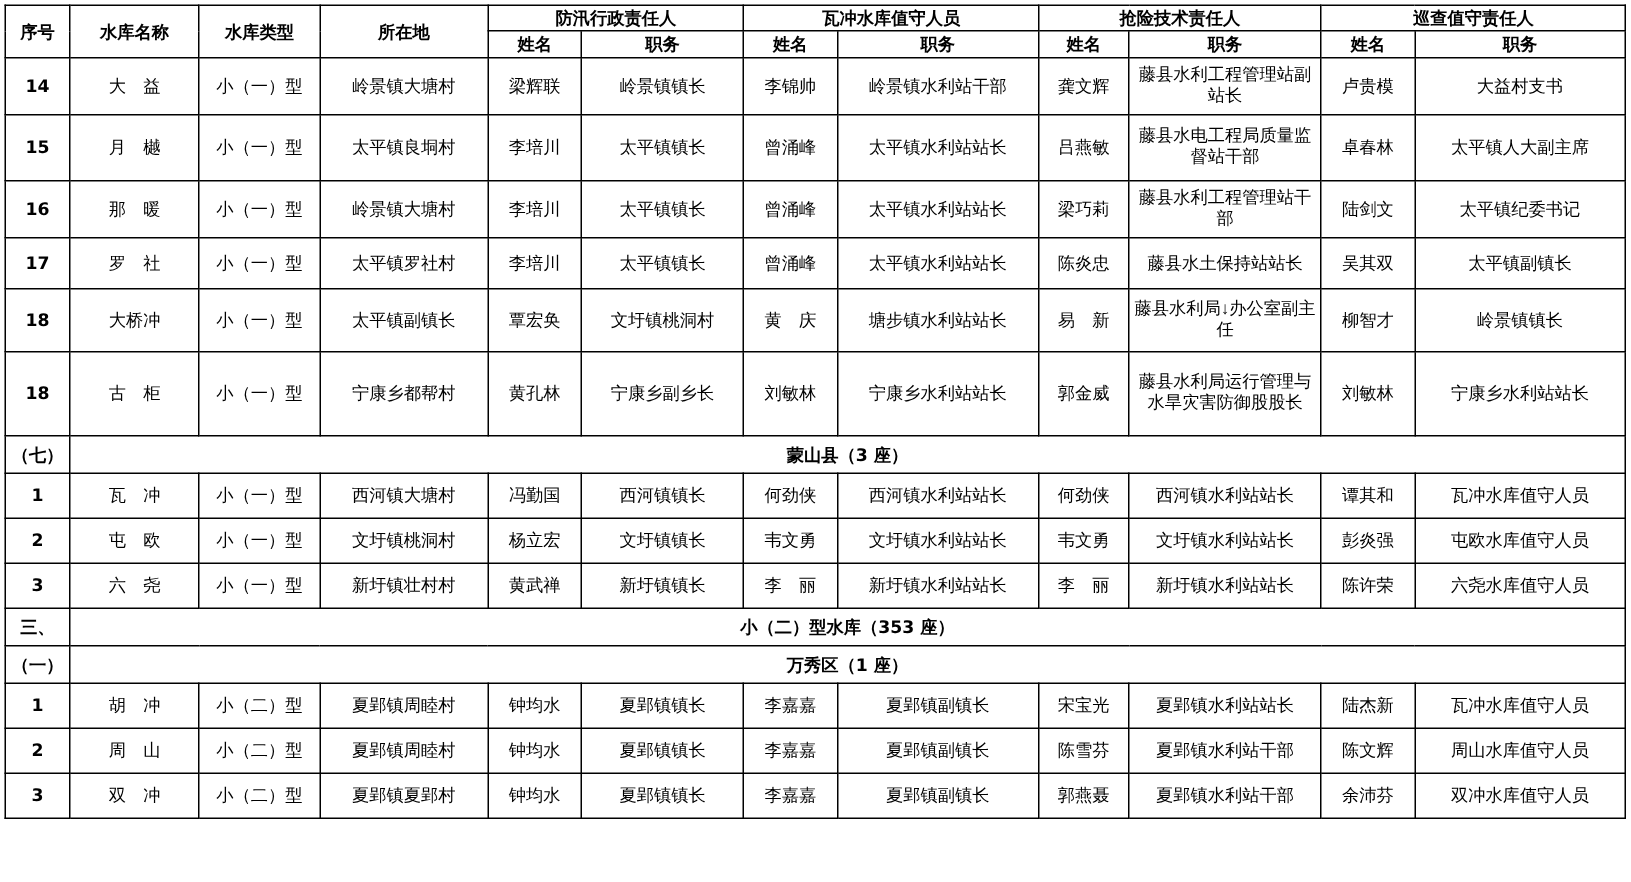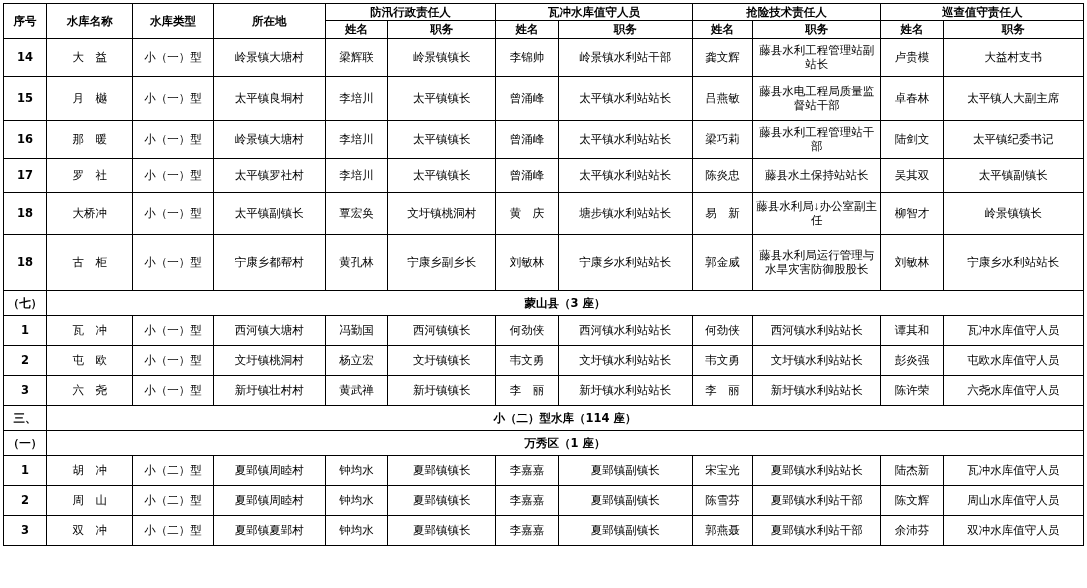--- a/index.html
+++ b/index.html
@@ -243,21 +243,21 @@
         <td>李　丽</td>
         <td>新圩镇水利站站长</td>
         <td>李　丽</td>
         <td>新圩镇水利站站长</td>
         <td>陈许荣</td>
         <td>六尧水库值守人员</td>
       </tr>
 
       <tr class="sect-row">
         <td class="sect">三、</td>
-        <td class="sect" colspan="11">小（二）型水库（114 座）</td>
+        <td class="sect" colspan="11">小（二）型水库（353 座）</td>
       </tr>
 
       <tr class="sect-row">
         <td class="sect">（一）</td>
         <td class="sect" colspan="11">万秀区（1 座）</td>
       </tr>
 
       <tr style="height:30px">
         <td class="num">1</td>
         <td class="name-cell">胡　冲</td>

